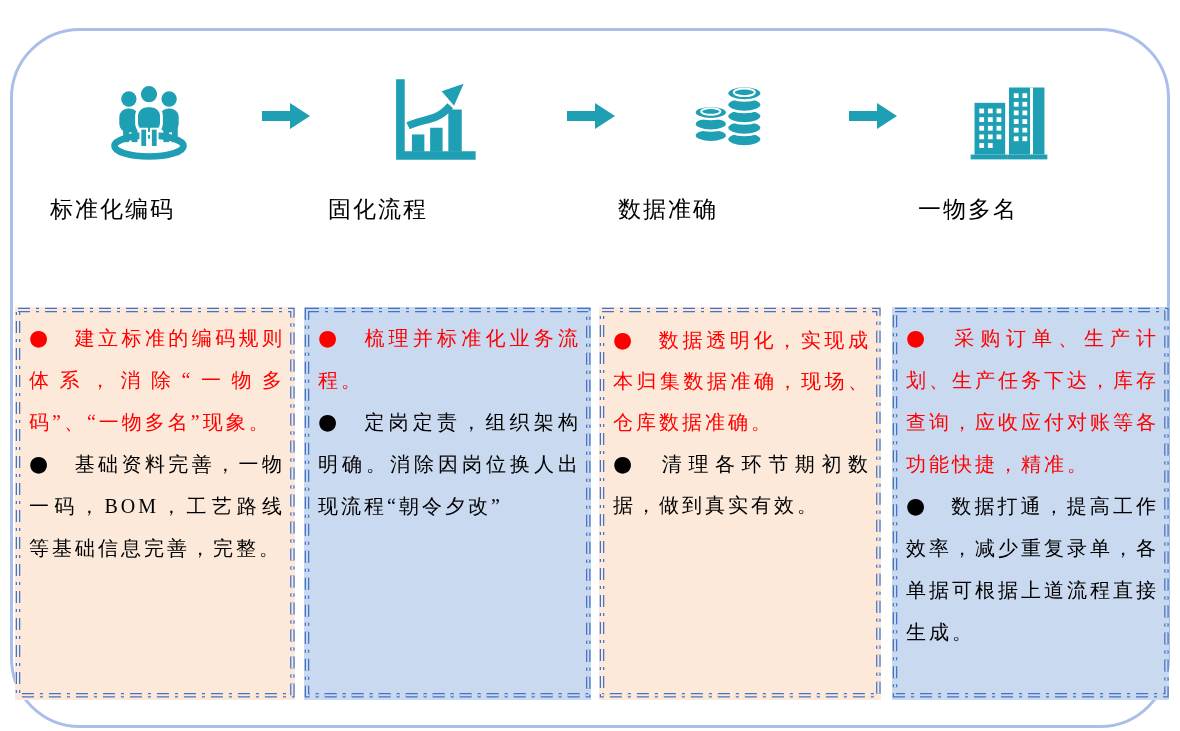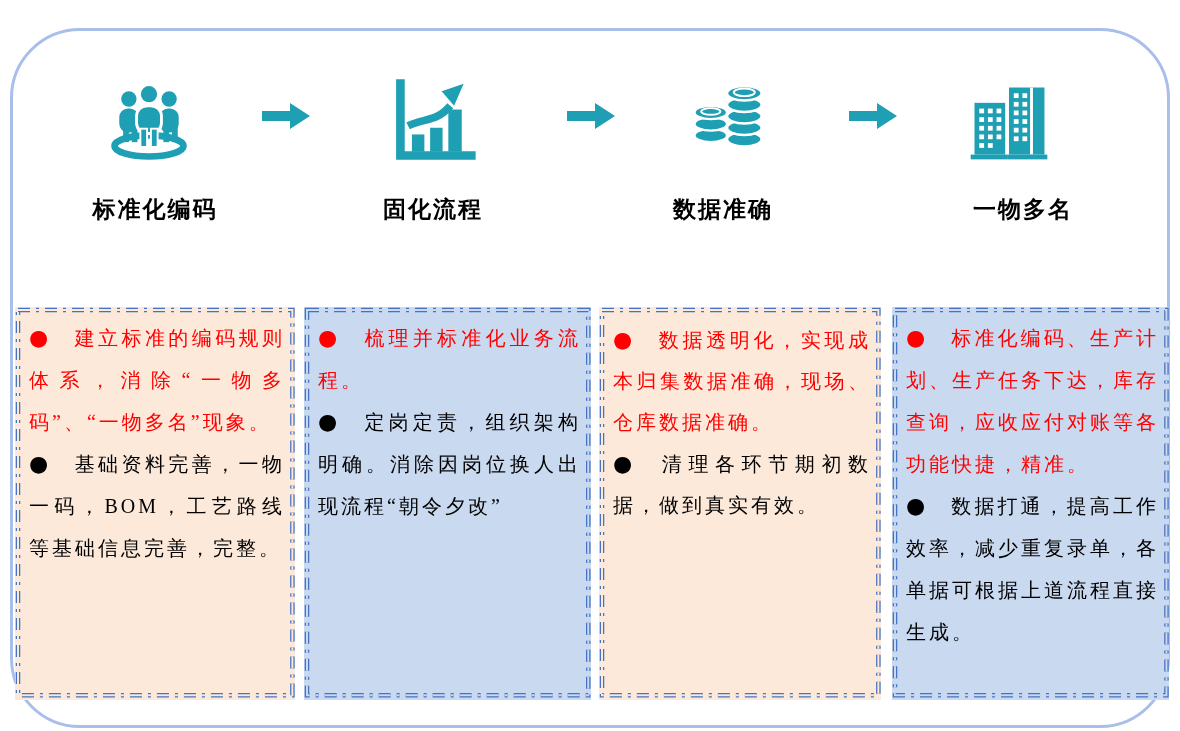--- a/index.html
+++ b/index.html
@@ -9,22 +9,22 @@
   }
   .frame{
     position:absolute;left:10px;top:28px;width:1154px;height:694px;
     border:3px solid #A9BEE9;border-radius:70px;
   }
   .step-icon{position:absolute;top:76px;width:92px;height:92px;}
   .step-icon svg{width:100%;height:100%;display:block;}
   .flow-arrow{position:absolute;top:102px;width:50px;height:28px;}
   .flow-arrow svg{width:100%;height:100%;display:block;}
   .step-label{
-    position:absolute;top:194px;width:210px;text-align:center;
-    font-size:23px;font-weight:bold;color:#000;letter-spacing:2px;
+    position:absolute;top:194px;width:210px;text-align:left;
+    font-size:23px;font-weight:normal;color:#000;letter-spacing:2px;
   }
   .box{
     position:absolute;top:307px;height:393px;width:280px;
     box-sizing:border-box;
   }
   .box.peach{background:#FCE9DA;}
   .box.blue{background:#C9D9EF;}
   .dash-svg{position:absolute;left:0;top:0;width:100%;height:100%;pointer-events:none;}
   .dash-outer{fill:none;stroke:#4472C4;stroke-width:4.5;stroke-dasharray:12 6 3 6;}
   .dash-inner{fill:none;stroke-width:2;stroke-dasharray:12 6 3 6;}
@@ -186,18 +186,18 @@
       <p class="item"><span class="bullet c-black">●</span><span class="c-black">清理各环节期初数据，做到真实有效。</span></p>
     </div>
   </div>
 
   <div class="box blue" style="left:892px;width:277px">
     <svg class="dash-svg">
       <rect x="3" y="3" width="98%" height="98%" class="dash-outer"></rect>
       <rect x="3" y="3" width="98%" height="98%" class="dash-inner"></rect>
     </svg>
     <div class="box-content">
-      <p class="item"><span class="bullet c-red">●</span><span class="c-red">标准化编码、生产计划、生产任务下达，库存查询，应收应付对账等各功能快捷，精准。</span></p>
+      <p class="item"><span class="bullet c-red">●</span><span class="c-red">采购订单、生产计划、生产任务下达，库存查询，应收应付对账等各功能快捷，精准。</span></p>
       <p class="item"><span class="bullet c-black">●</span><span class="c-black">数据打通，提高工作效率，减少重复录单，各单据可根据上道流程直接生成。</span></p>
     </div>
   </div>
 
 </div>
 
 </body></html>

